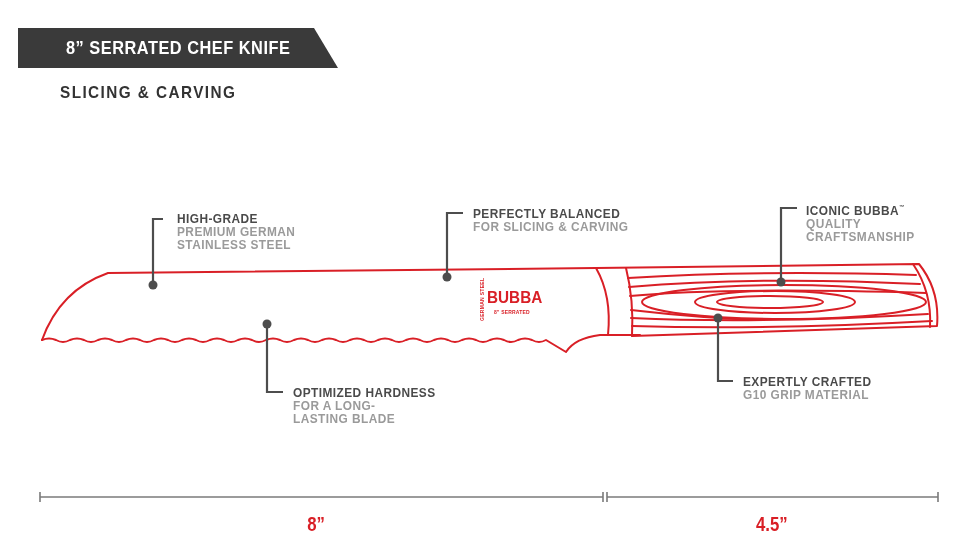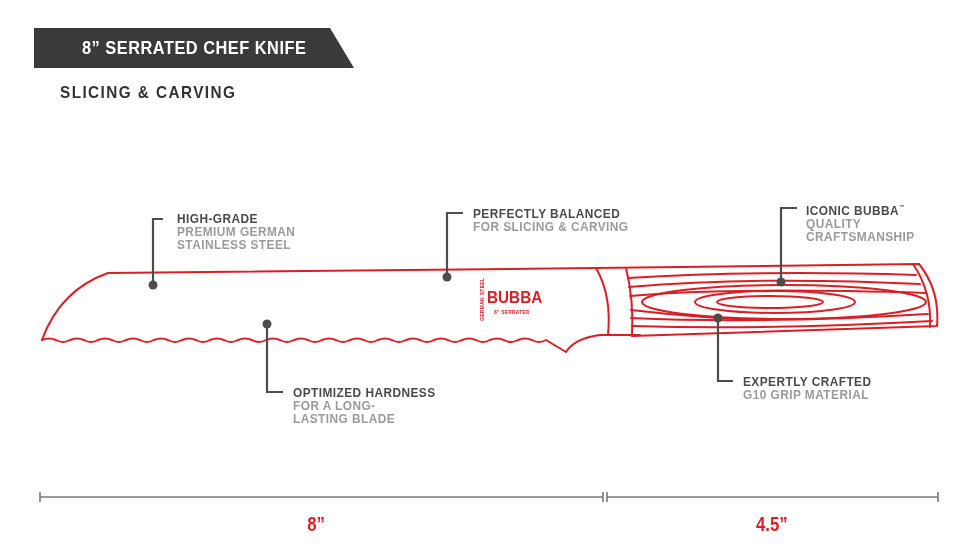--- a/index.html
+++ b/index.html
@@ -1,17 +1,17 @@
 <!DOCTYPE html>
 <html><head>
 <meta charset="utf-8">
 <style>
   html, body { margin: 0; padding: 0; background: #ffffff; }
   body { width: 978px; height: 550px; position: relative; overflow: hidden; font-family: "Liberation Sans", "DejaVu Sans", sans-serif; }
-  .title-banner { position: absolute; left: 34px; top: 28px; width: 320px; height: 31px; }
+  .title-banner { position: absolute; left: 18px; top: 28px; width: 320px; height: 31px; }
   .title-banner svg { position: absolute; left: 0; top: 0; }
   .title-text { position: absolute; left: 48px; top: 9px; color: #ffffff; font-weight: bold; font-size: 19px; letter-spacing: 0.6px; white-space: nowrap; transform: scaleX(0.86); transform-origin: left center; }
   .subtitle { position: absolute; left: 60px; top: 83px; color: #333333; font-weight: bold; font-size: 17px; letter-spacing: 1.6px; white-space: nowrap; transform: scaleX(0.9); transform-origin: left center; }
   .knife-svg { position: absolute; left: 0; top: 0; }
   .callout { position: absolute; font-weight: bold; font-size: 13.5px; line-height: 13px; letter-spacing: 0.5px; white-space: nowrap; transform: scaleX(0.88); transform-origin: left top; }
   .callout .head { color: #4a4a4a; display: block; }
   .callout .sub { color: #9a9a9a; display: block; }
   .tm { font-size: 6px; vertical-align: super; }
   .measure { position: absolute; color: #d91f26; font-weight: bold; font-size: 21px; white-space: nowrap; transform: scaleX(0.8); transform-origin: center top; }
   .logo { position: absolute; left: 487px; top: 288px; color: #d91f26; font-weight: bold; font-size: 17px; letter-spacing: 0px; transform: scaleX(0.9); transform-origin: left top; }

